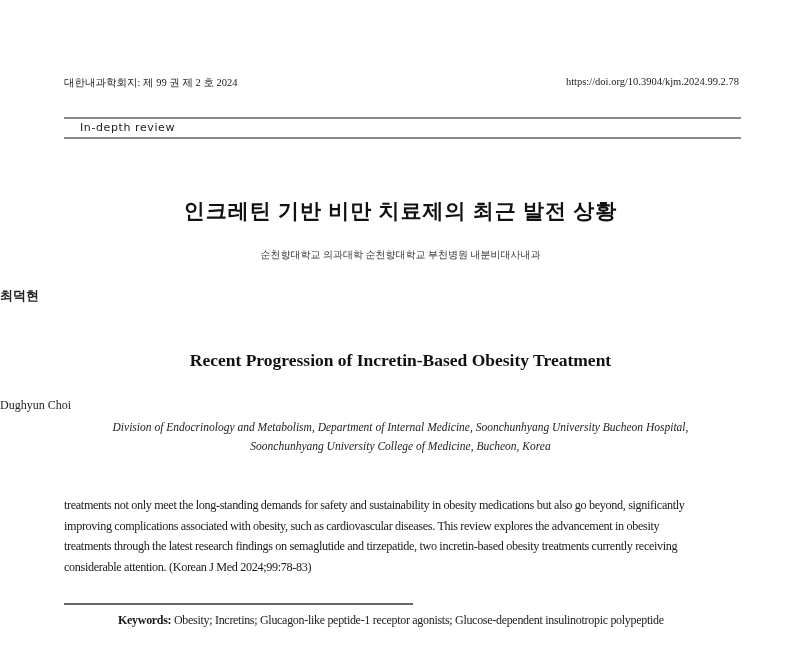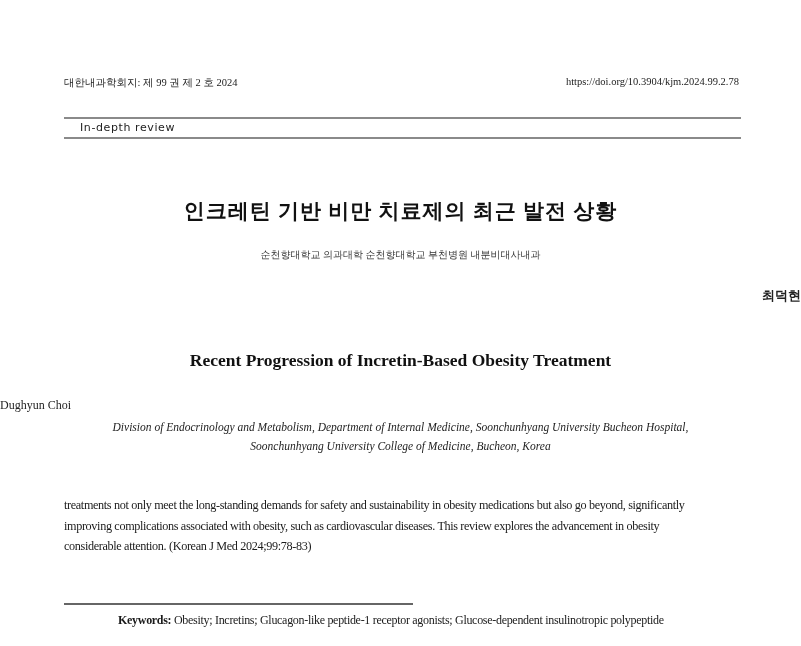--- a/index.html
+++ b/index.html
@@ -11,21 +11,21 @@
     .journal { left: 64px; top: 76px; font-size: 10.5px; color: #222; }
     .doi { right: 62px; top: 76px; font-size: 10.5px; color: #222; }
 
     .rule { background: #8a8a8a; height: 2px; }
     .rule-top { left: 64px; width: 677px; top: 117px; }
     .rule-bottom { left: 64px; width: 677px; top: 137px; }
     .section-label { left: 80px; top: 121px; font-size: 11px; letter-spacing: 0.6px; color: #222; }
 
     .title-ko { left: 0; width: 801px; top: 197px; text-align: center; font-size: 21px; font-weight: bold; color: #111; letter-spacing: 1px; }
     .affil-ko { left: 0; width: 801px; top: 248px; text-align: center; font-size: 10px; color: #333; }
-    .author-ko { left: 0; width: 801px; top: 287px; text-align: right; font-size: 13px; font-weight: bold; color: #222; }
+    .author-ko { left: 0; width: 801px; top: 287px; text-align: left; font-size: 13px; font-weight: bold; color: #222; }
 
     .title-en { left: 0; width: 801px; top: 350px; text-align: center; font-size: 17.5px; font-weight: bold; color: #111; }
     .author-en { left: 0; width: 801px; top: 398px; text-align: left; font-size: 12px; color: #222; }
     .affil-en { left: 60px; width: 681px; top: 418px; text-align: center; font-size: 11.5px; font-style: italic; line-height: 19px; color: #222; }
 
     .abstract { left: 64px; width: 678px; top: 495px; font-size: 12.2px; line-height: 20.5px; color: #1a1a1a; text-align: justify; letter-spacing: -0.35px; }
     .abstract .line { display: block; white-space: nowrap; }
     .abstract .line.indent { padding-left: 14px; }
 
     .rule-kw { left: 64px; width: 349px; top: 603px; height: 1.5px; background: #666; }
@@ -49,17 +49,18 @@
 <div class="abs serif title-en">Recent Progression of Incretin-Based Obesity Treatment</div>
 <div class="abs serif author-en">Dughyun Choi</div>
 <div class="abs serif affil-en">
   <div>Division of Endocrinology and Metabolism, Department of Internal Medicine, Soonchunhyang University Bucheon Hospital,</div>
   <div>Soonchunhyang University College of Medicine, Bucheon, Korea</div>
 </div>
 
 <div class="abs serif abstract">
   <span class="line">treatments not only meet the long-standing demands for safety and sustainability in obesity medications but also go beyond, significantly</span>
   <span class="line">improving complications associated with obesity, such as cardiovascular diseases. This review explores the advancement in obesity</span>
+  <span class="line">treatments through the latest research findings on semaglutide and tirzepatide, two incretin-based obesity treatments currently receiving</span>
   <span class="line">considerable attention.  (Korean J Med 2024;99:78-83)</span>
 </div>
 
 <div class="abs rule-kw"></div>
 <div class="abs serif keywords"><b>Keywords:</b><span> Obesity; Incretins; Glucagon-like peptide-1 receptor agonists; Glucose-dependent insulinotropic polypeptide</span></div>
 
 </body></html>

